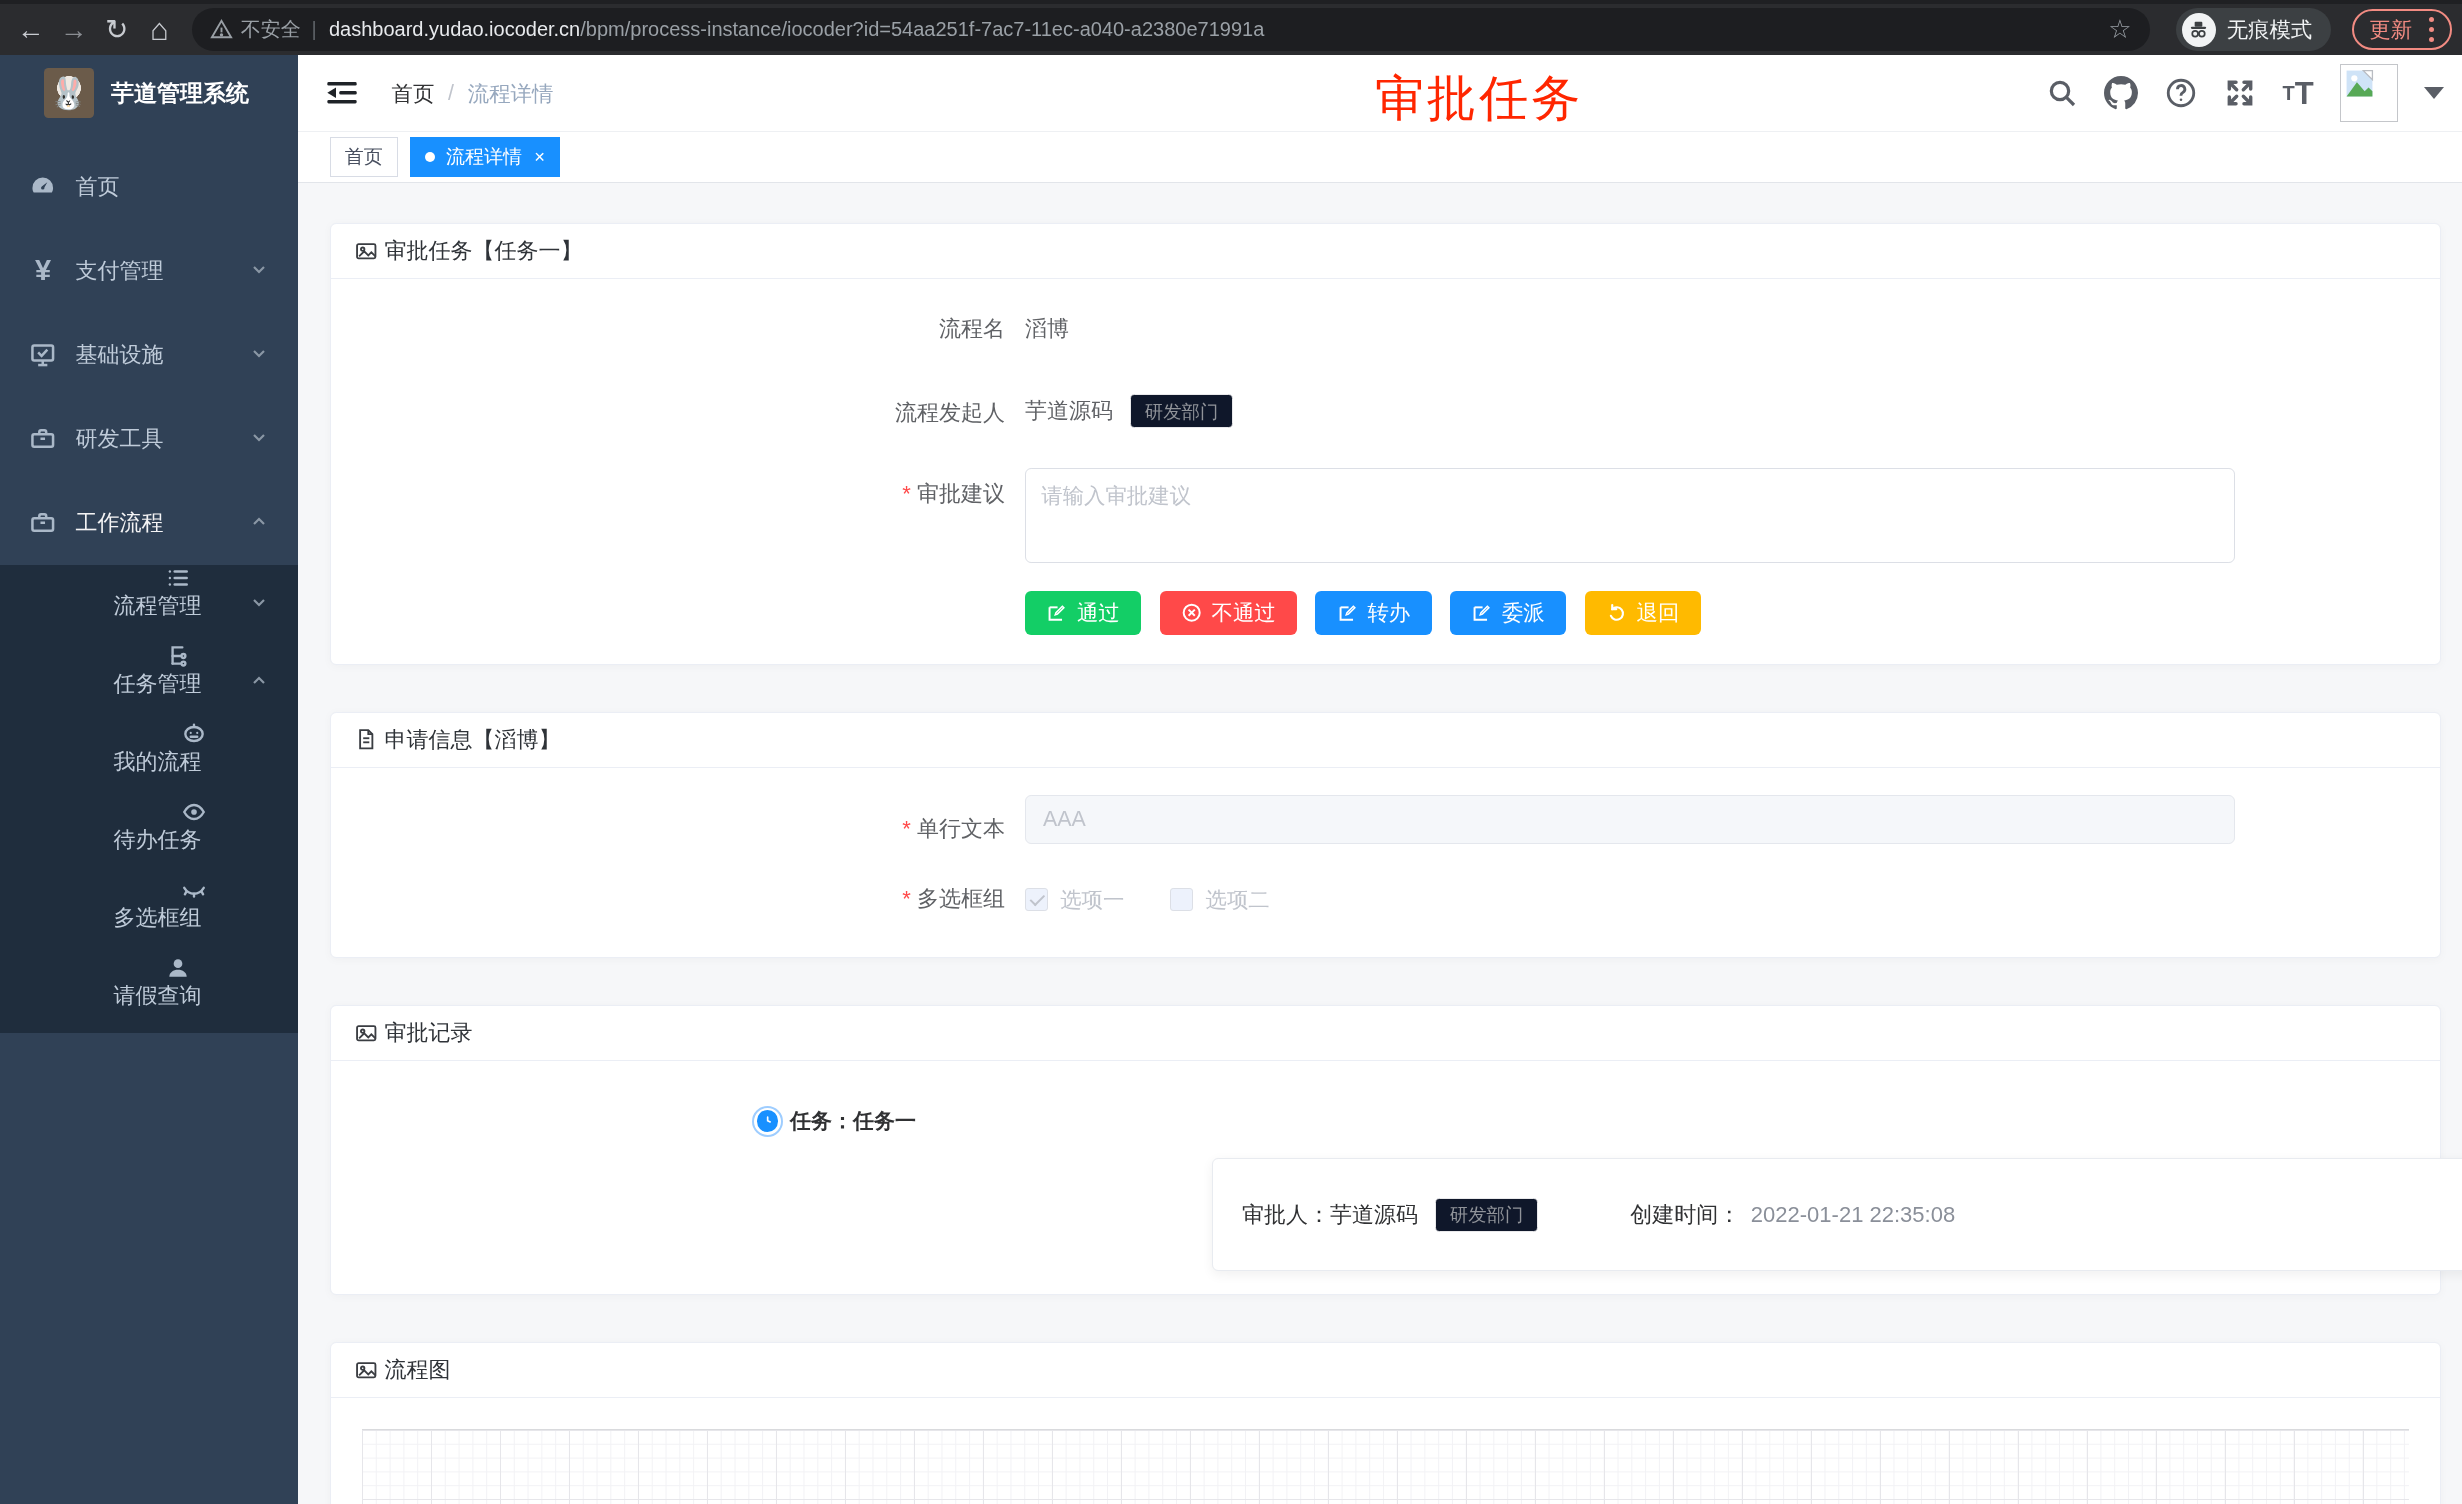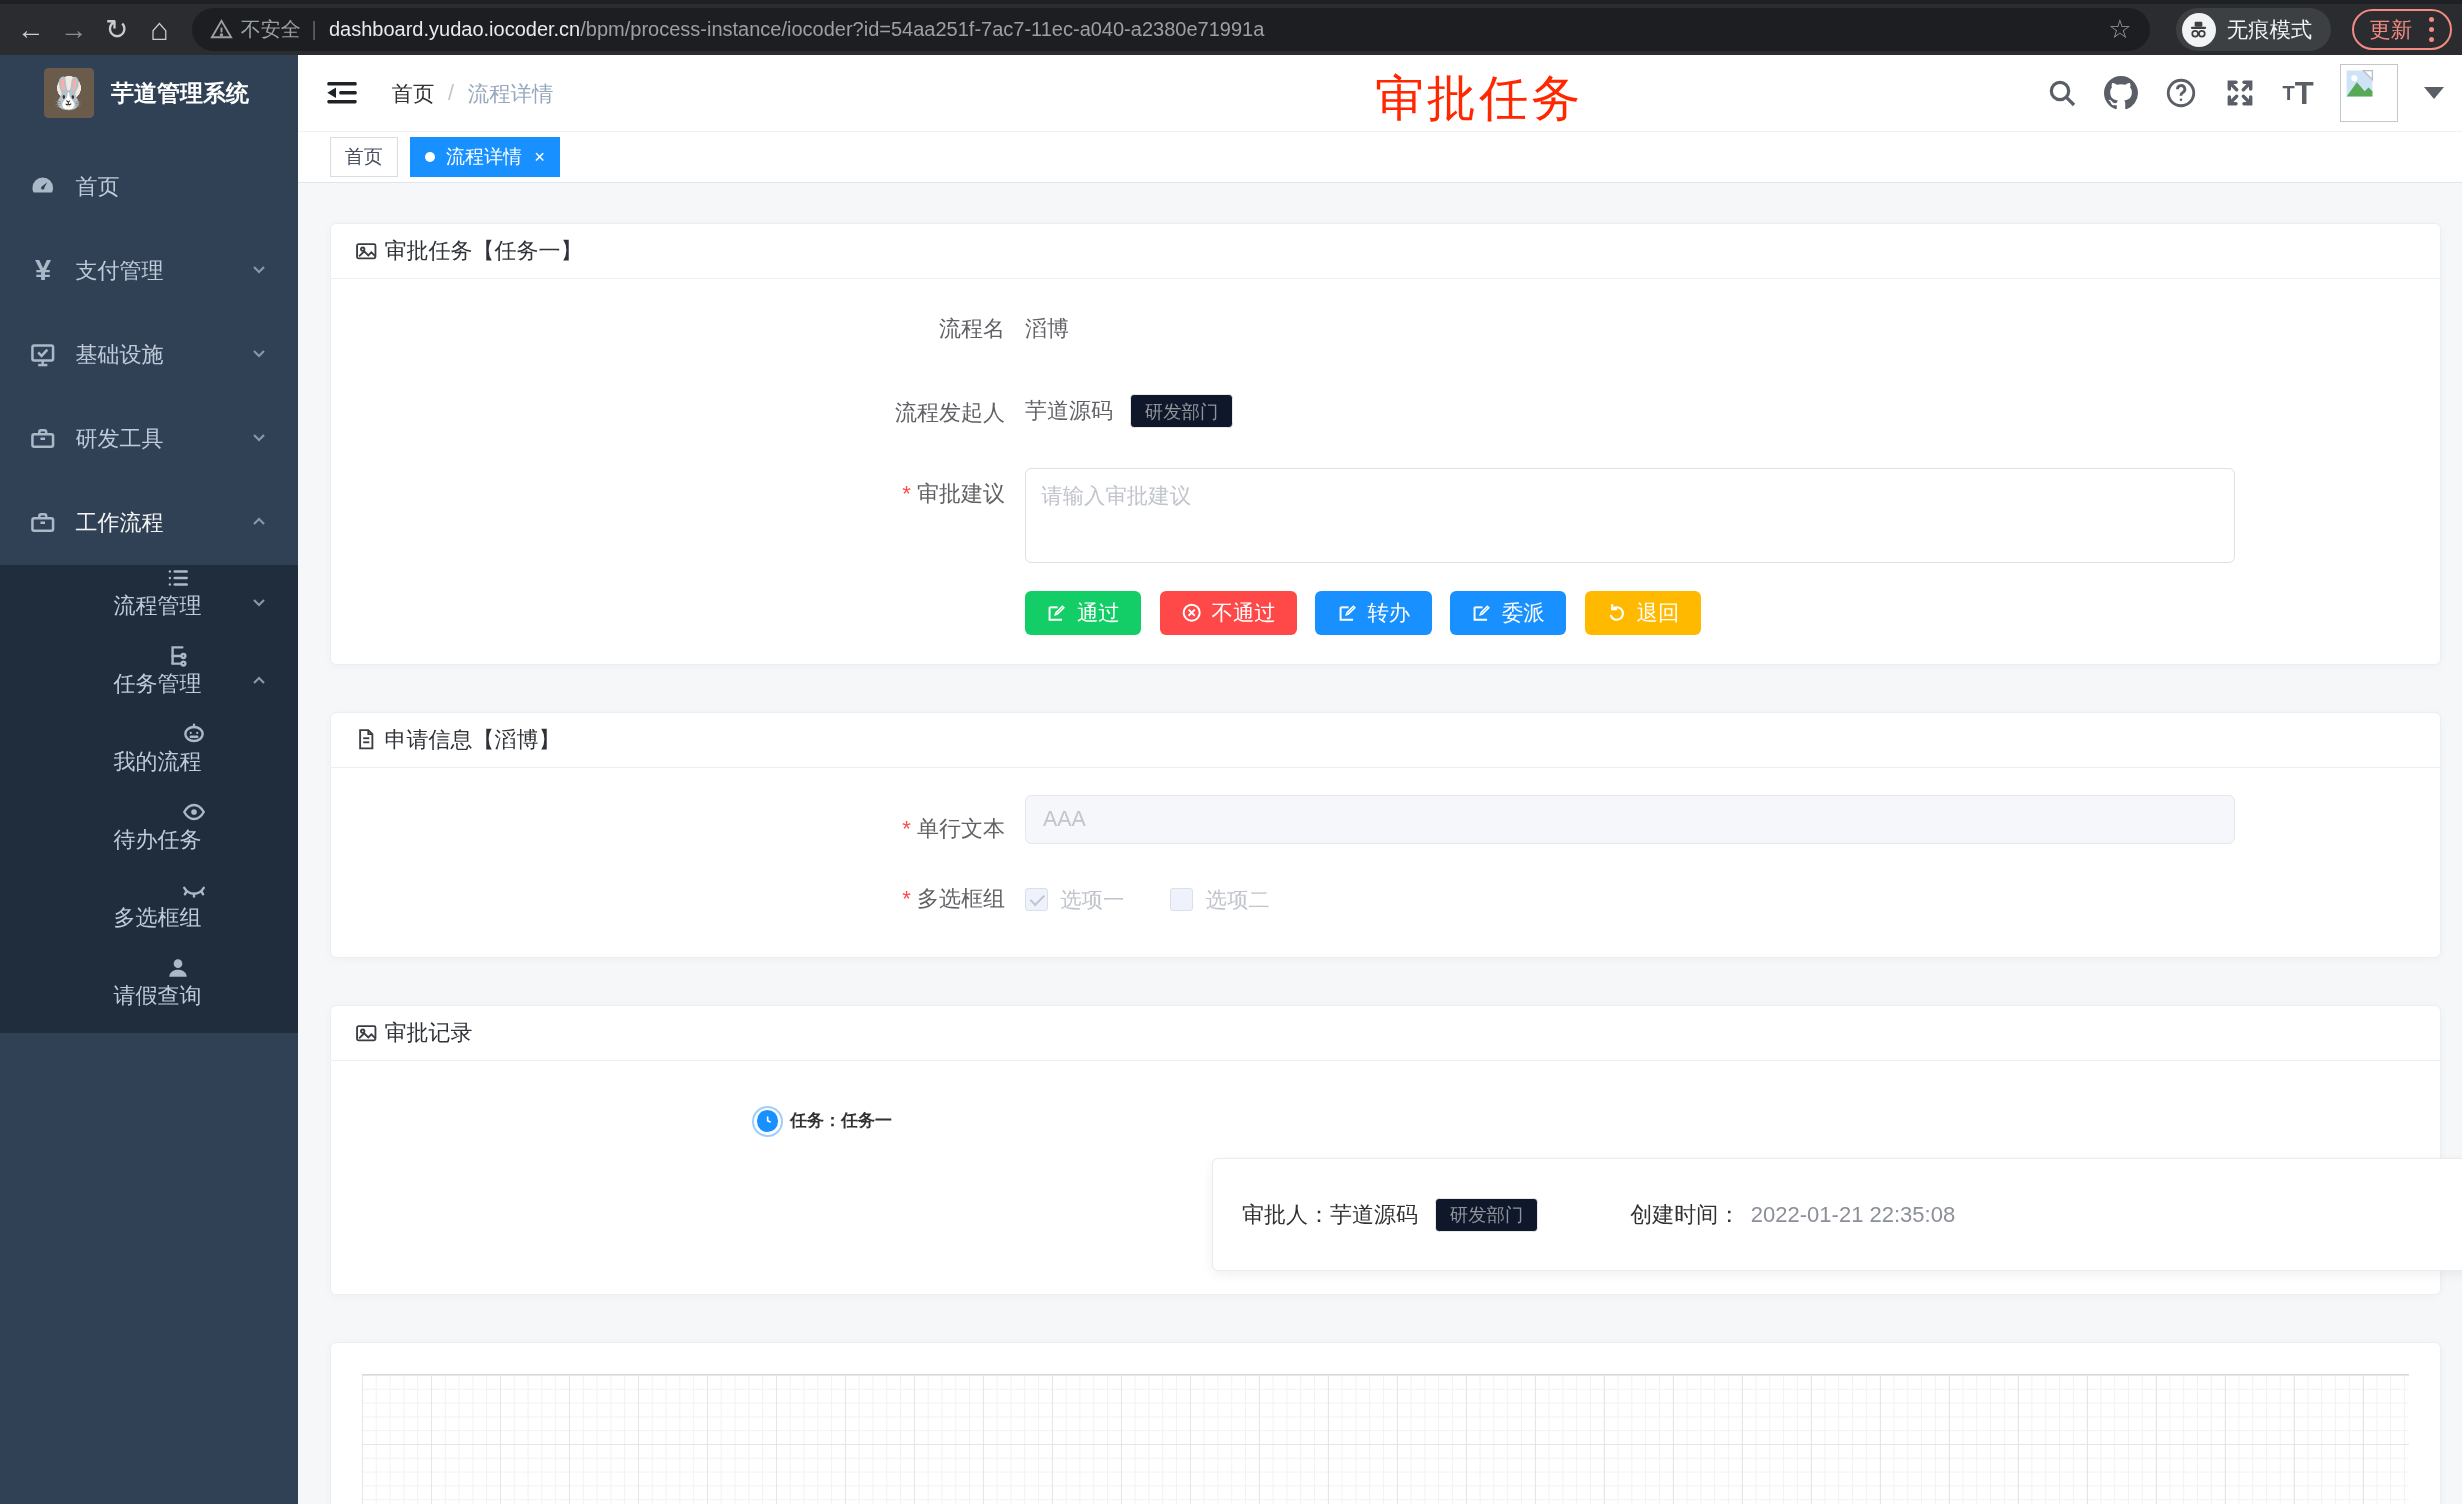--- a/index.html
+++ b/index.html
@@ -120,21 +120,21 @@
     display:flex; align-items:center; justify-content:center; }
   .cb-check { width:7.6px; height:13.8px; border:solid #c0c4cc; border-width:0 2.3px 2.3px 0;
     transform:rotate(45deg) translate(-0.8px,-1.5px); }
   .cb-label { font-size:21.4px; color:#c0c4cc; }
 
   .timeline-item { position:relative; padding-left:421px; }
   .tl-node { position:absolute; left:421px; top:1.5px; width:31px; height:31px; border-radius:50%;
     background:#fff; border:2.3px solid #9ecdff; display:flex; align-items:center; justify-content:center; }
   .tl-node .tl-inner { width:21.4px; height:21.4px; border-radius:50%; background:#1890ff;
     display:flex; align-items:center; justify-content:center; }
-  .tl-title { margin-left:38px; font-size:17px; font-weight:bold; color:#303133; line-height:34px; }
+  .tl-title { margin-left:38px; font-size:21px; font-weight:bold; color:#303133; line-height:34px; }
   .record-card { margin-left:460px; margin-top:20px; width:1276px; height:113px;
     background:#fff; border:1.5px solid #e8ebf0; border-radius:6.1px;
     box-shadow:0 3.1px 12.2px rgba(0,0,0,0.06); display:flex; align-items:center; padding:0 29px; }
   .rc-label { font-size:22px; color:#303133; }
   .rc-time { font-size:22px; color:#8a8f99; }
   .rc-gap { width:92px; }
 
   .bpmn-body { padding:31px 31px 0 31px; }
   .bpmn-grid { height:275px; border-top:1.5px solid #d9dadd;
     background-image:
@@ -555,20 +555,30 @@
               <span class="el-tag">研发部门</span>
               <span class="rc-gap"></span>
               <span class="rc-label">创建时间：</span>
               <span class="rc-time" style="margin-left:10.7px;">2022-01-21 22:35:08</span>
             </div>
           </div>
         </div>
       </section>
 
       <section class="el-card">
+        <div class="card-header">
+          <span class="h-ic">
+            <svg width="24.5" height="24.5" viewBox="0 0 24 24" fill="none" stroke="#3a3d42" stroke-width="1.8">
+                <rect x="3" y="5" width="18" height="14" rx="1.5"></rect>
+                <circle cx="8.5" cy="10" r="1.7"></circle>
+                <path d="M5 17l5-5 4 4 3-3 4 4"></path>
+              </svg>
+          </span>
+          <span class="card-title">流程图</span>
+        </div>
         <div class="bpmn-body">
           <div class="bpmn-grid"></div>
         </div>
       </section>
 
     </div>
   </div>
 </div>
 
 

